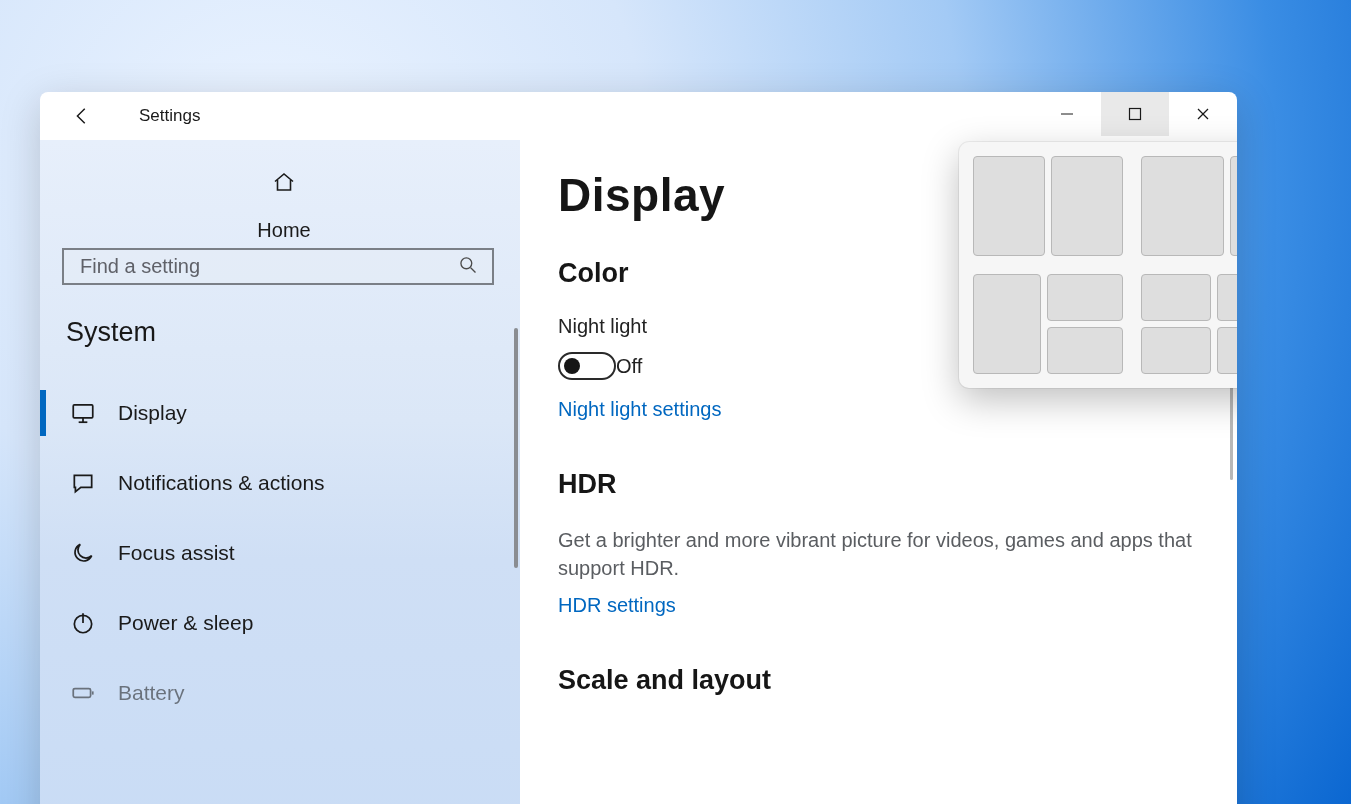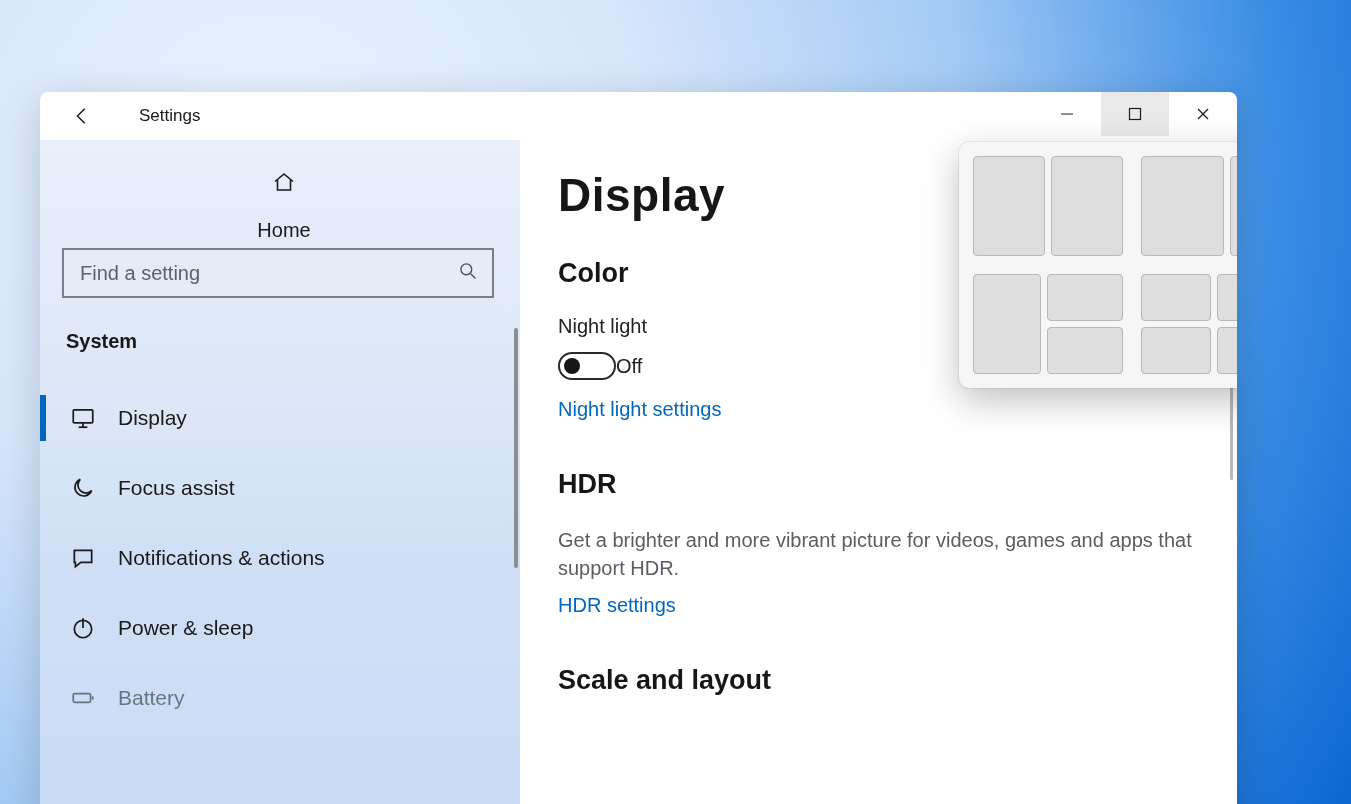--- a/index.html
+++ b/index.html
@@ -56,33 +56,33 @@
     position:relative;
   }
 
   .nav-home {
     display:flex; align-items:center; gap:20px; height:50px; padding-left:8px;
     font-size:20px; color:#1a1a1a; cursor:pointer; margin-top:10px;flex-direction:column;
   }
 
   .searchbox {
     margin-top:28px;
-    width:432px; height:50px;
+    width:432px; height:37px;
     border:2px solid #7a7f86;
     background:rgba(230,236,246,.55);
     display:flex; align-items:center; padding:0 14px;
     justify-content:space-between;
   }
   .searchbox input {
     border:none; outline:none; background:transparent;
     font-size:20px; color:#3a3a3a; flex:1;
   }
   .searchbox input::placeholder { color:#5f6168; }
 
-  .cat-title { font-size:20px; font-weight:700; color:#181818; margin-top:32px; margin-left:4px; }
+  .cat-title { font-size:27px; font-weight:400; color:#181818; margin-top:32px; margin-left:4px; }
 
   .nav-list { list-style:none; padding:0; margin:30px 0 0 0; }
   .nav-list .nav-item {
     display:flex; align-items:center; gap:22px;
     height:70px; padding-left:8px;
     font-size:21px; color:#1a1a1a; cursor:pointer;
     position:relative;
   }
   .nav-list .nav-item.active::before {
     content:""; position:absolute; left:-22px; top:12px; bottom:12px; width:6px;
@@ -210,32 +210,32 @@
                 <rect x="3" y="4.5" width="18" height="12" rx="1"></rect>
                 <line x1="8" y1="20.5" x2="16" y2="20.5"></line>
                 <line x1="12" y1="16.5" x2="12" y2="20.5"></line>
               </svg>
           </span>
           <span>Display</span>
         </li>
         <li class="nav-item">
           <span class="icon">
             <svg width="26" height="26" viewBox="0 0 24 24" fill="none" stroke="#1a1a1a" stroke-width="1.6">
+                <path d="M4 5h16v11H10l-5 4v-4H4z"></path>
+              </svg>
+          </span>
+          <span>Notifications &amp; actions</span>
+        </li>
+        <li class="nav-item">
+          <span class="icon">
+            <svg width="26" height="26" viewBox="0 0 24 24" fill="none" stroke="#1a1a1a" stroke-width="1.6">
                 <path d="M20 14.5A8 8 0 1 1 9.5 4a6.3 6.3 0 0 0 10.5 10.5z"></path>
               </svg>
           </span>
           <span>Focus assist</span>
-        </li>
-        <li class="nav-item">
-          <span class="icon">
-            <svg width="26" height="26" viewBox="0 0 24 24" fill="none" stroke="#1a1a1a" stroke-width="1.6">
-                <path d="M4 5h16v11H10l-5 4v-4H4z"></path>
-              </svg>
-          </span>
-          <span>Notifications &amp; actions</span>
         </li>
         <li class="nav-item">
           <span class="icon">
             <svg width="26" height="26" viewBox="0 0 24 24" fill="none" stroke="#1a1a1a" stroke-width="1.6">
                 <circle cx="12" cy="13" r="8"></circle>
                 <line x1="12" y1="3" x2="12" y2="12"></line>
               </svg>
           </span>
           <span>Power &amp; sleep</span>
         </li>

